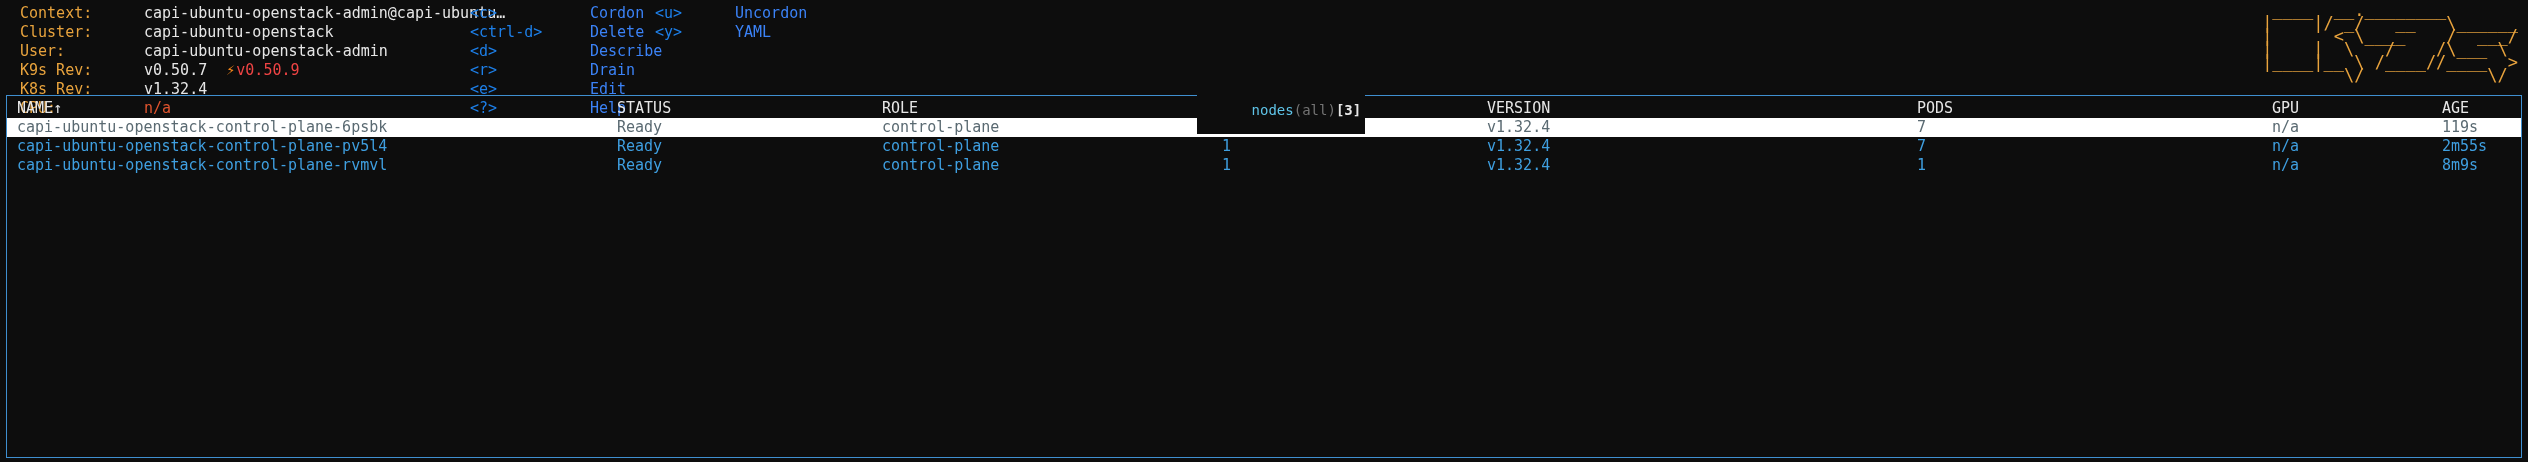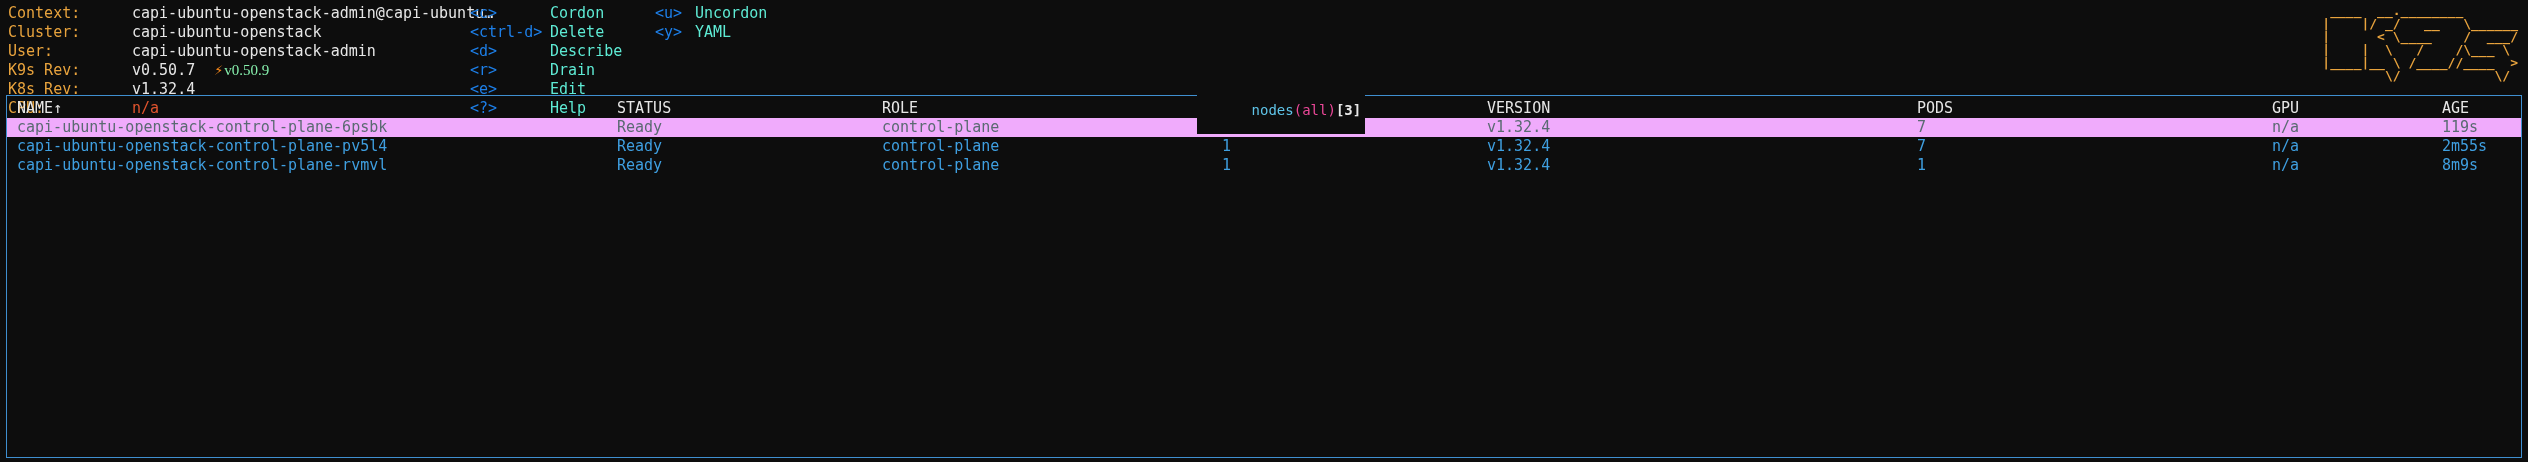--- a/index.html
+++ b/index.html
@@ -25,21 +25,21 @@
   }
 
   
   .header {
     position: relative;
     height: 92px;
     padding: 6px 0 0 0;
   }
   .hdr-info {
     position: absolute;
-    left: 8px;
+    left: 20px;
     top: 4px;
     white-space: pre;
   }
   .info-row {
     display: flex;
     height: 19px;
     line-height: 19px;
     white-space: pre;
   }
   .info-key {
@@ -50,22 +50,21 @@
   }
   .info-val {
     color: #e6e6e6;
     white-space: pre;
     text-align: right;
   }
   .info-val.dim-red {
     color: #e0542e;
   }
   .rev-new {
-    color: #86efac;
-    font-family: Liberation Serif, serif;
+    color: #ef4444;
   }
   .bolt {
     color: #ff8c1a;
     padding: 0 1px;
   }
 
   
   .hdr-keys {
     position: absolute;
     top: 4px;
@@ -80,36 +79,36 @@
     display: flex;
   }
   .kb-key {
     color: #1d7fe8;
     display: inline-block;
     white-space: pre;
   }
   .hdr-keys.col1 .kb-key { width: 80px; }
   .hdr-keys.col2 .kb-key { width: 40px; }
   .kb-desc {
-    color: #5eead4;
-    white-space: pre;
+    color: #3b82f6;
+    white-space: pre;
+    margin-left: 40px;
   }
 
   
   .logo {
     position: absolute;
     right: 10px;
     top: 4px;
     color: #e8a33d;
-    font-size: 13px;
+    font-size: 17px;
     line-height: 13px;
     white-space: pre;
     font-family: "DejaVu Sans Mono", "Liberation Mono", monospace;
     letter-spacing: 0px;
-    font-weight: bold;
   }
 
   
   .table-wrap {
     position: absolute;
     left: 6px;
     top: 95px;
     right: 6px;
     bottom: 4px;
     border: 1px solid #3f8fd0;
@@ -119,21 +118,21 @@
     position: absolute;
     top: -10px;
     left: 1190px;
     background: #0d0d0d;
     padding: 0 4px;
     font-size: 14px;
     line-height: 16px;
     color: #5fc4e8;
     white-space: pre;
   }
-  .title-paren { color: #ec4899; }
+  .title-paren { color: #737373; }
   .title-count { color: #e6e6e6; font-weight: bold; }
 
   .tbl {
     width: 100%;
     border-collapse: collapse;
     table-layout: fixed;
     margin-top: 3px;
   }
   .tbl th, .tbl td {
     text-align: left;
@@ -159,21 +158,21 @@
   .col-taints  { width: 265px; }
   .col-version { width: 430px; }
   .col-pods    { width: 355px; }
   .col-gpu     { width: 170px; }
   .col-age     { width: auto; }
 
   .num { text-align: right; padding-right: 0; padding-left: 0; }
   th.num { text-align: left; }
 
   tr.selected td {
-    background: #f0abfc;
+    background: #ffffff;
     color: #5a6a72;
   }
   tr.selected td.name-cell {
     color: #5a6a72;
   }
   .name-cell { }
 
   .sort-arrow { color: #e6e6e6; }
 </style>
 </head>

